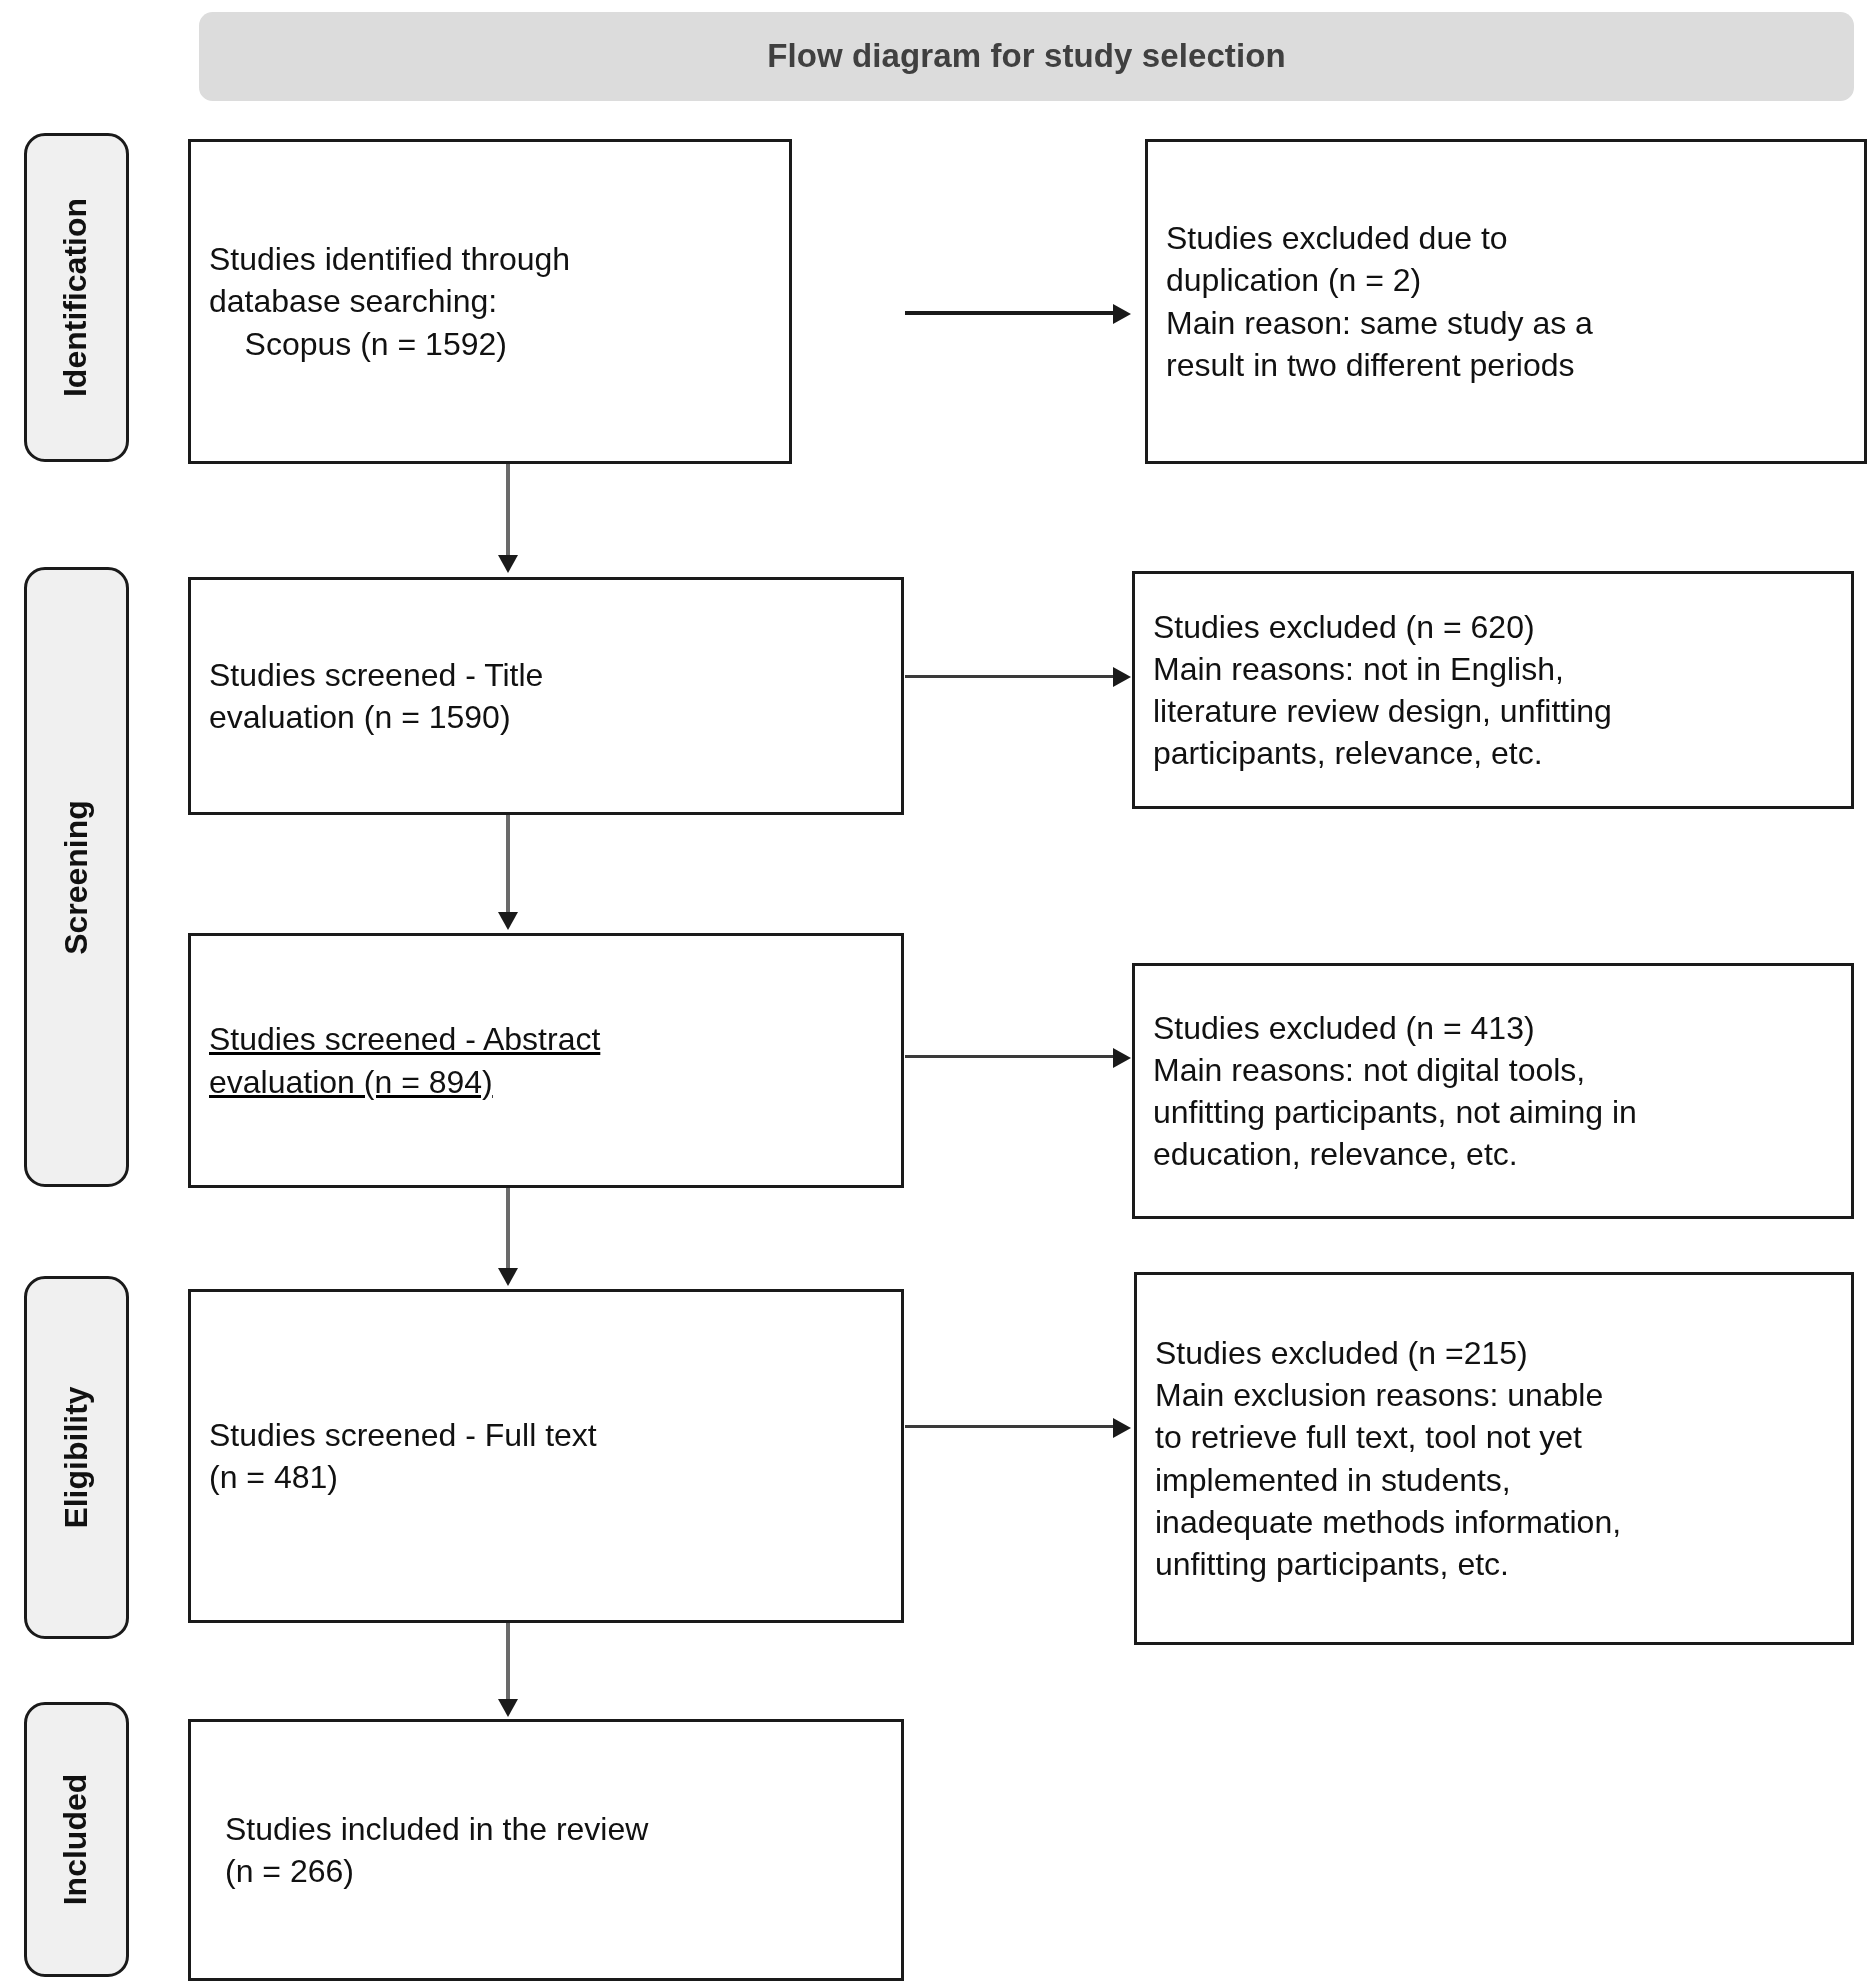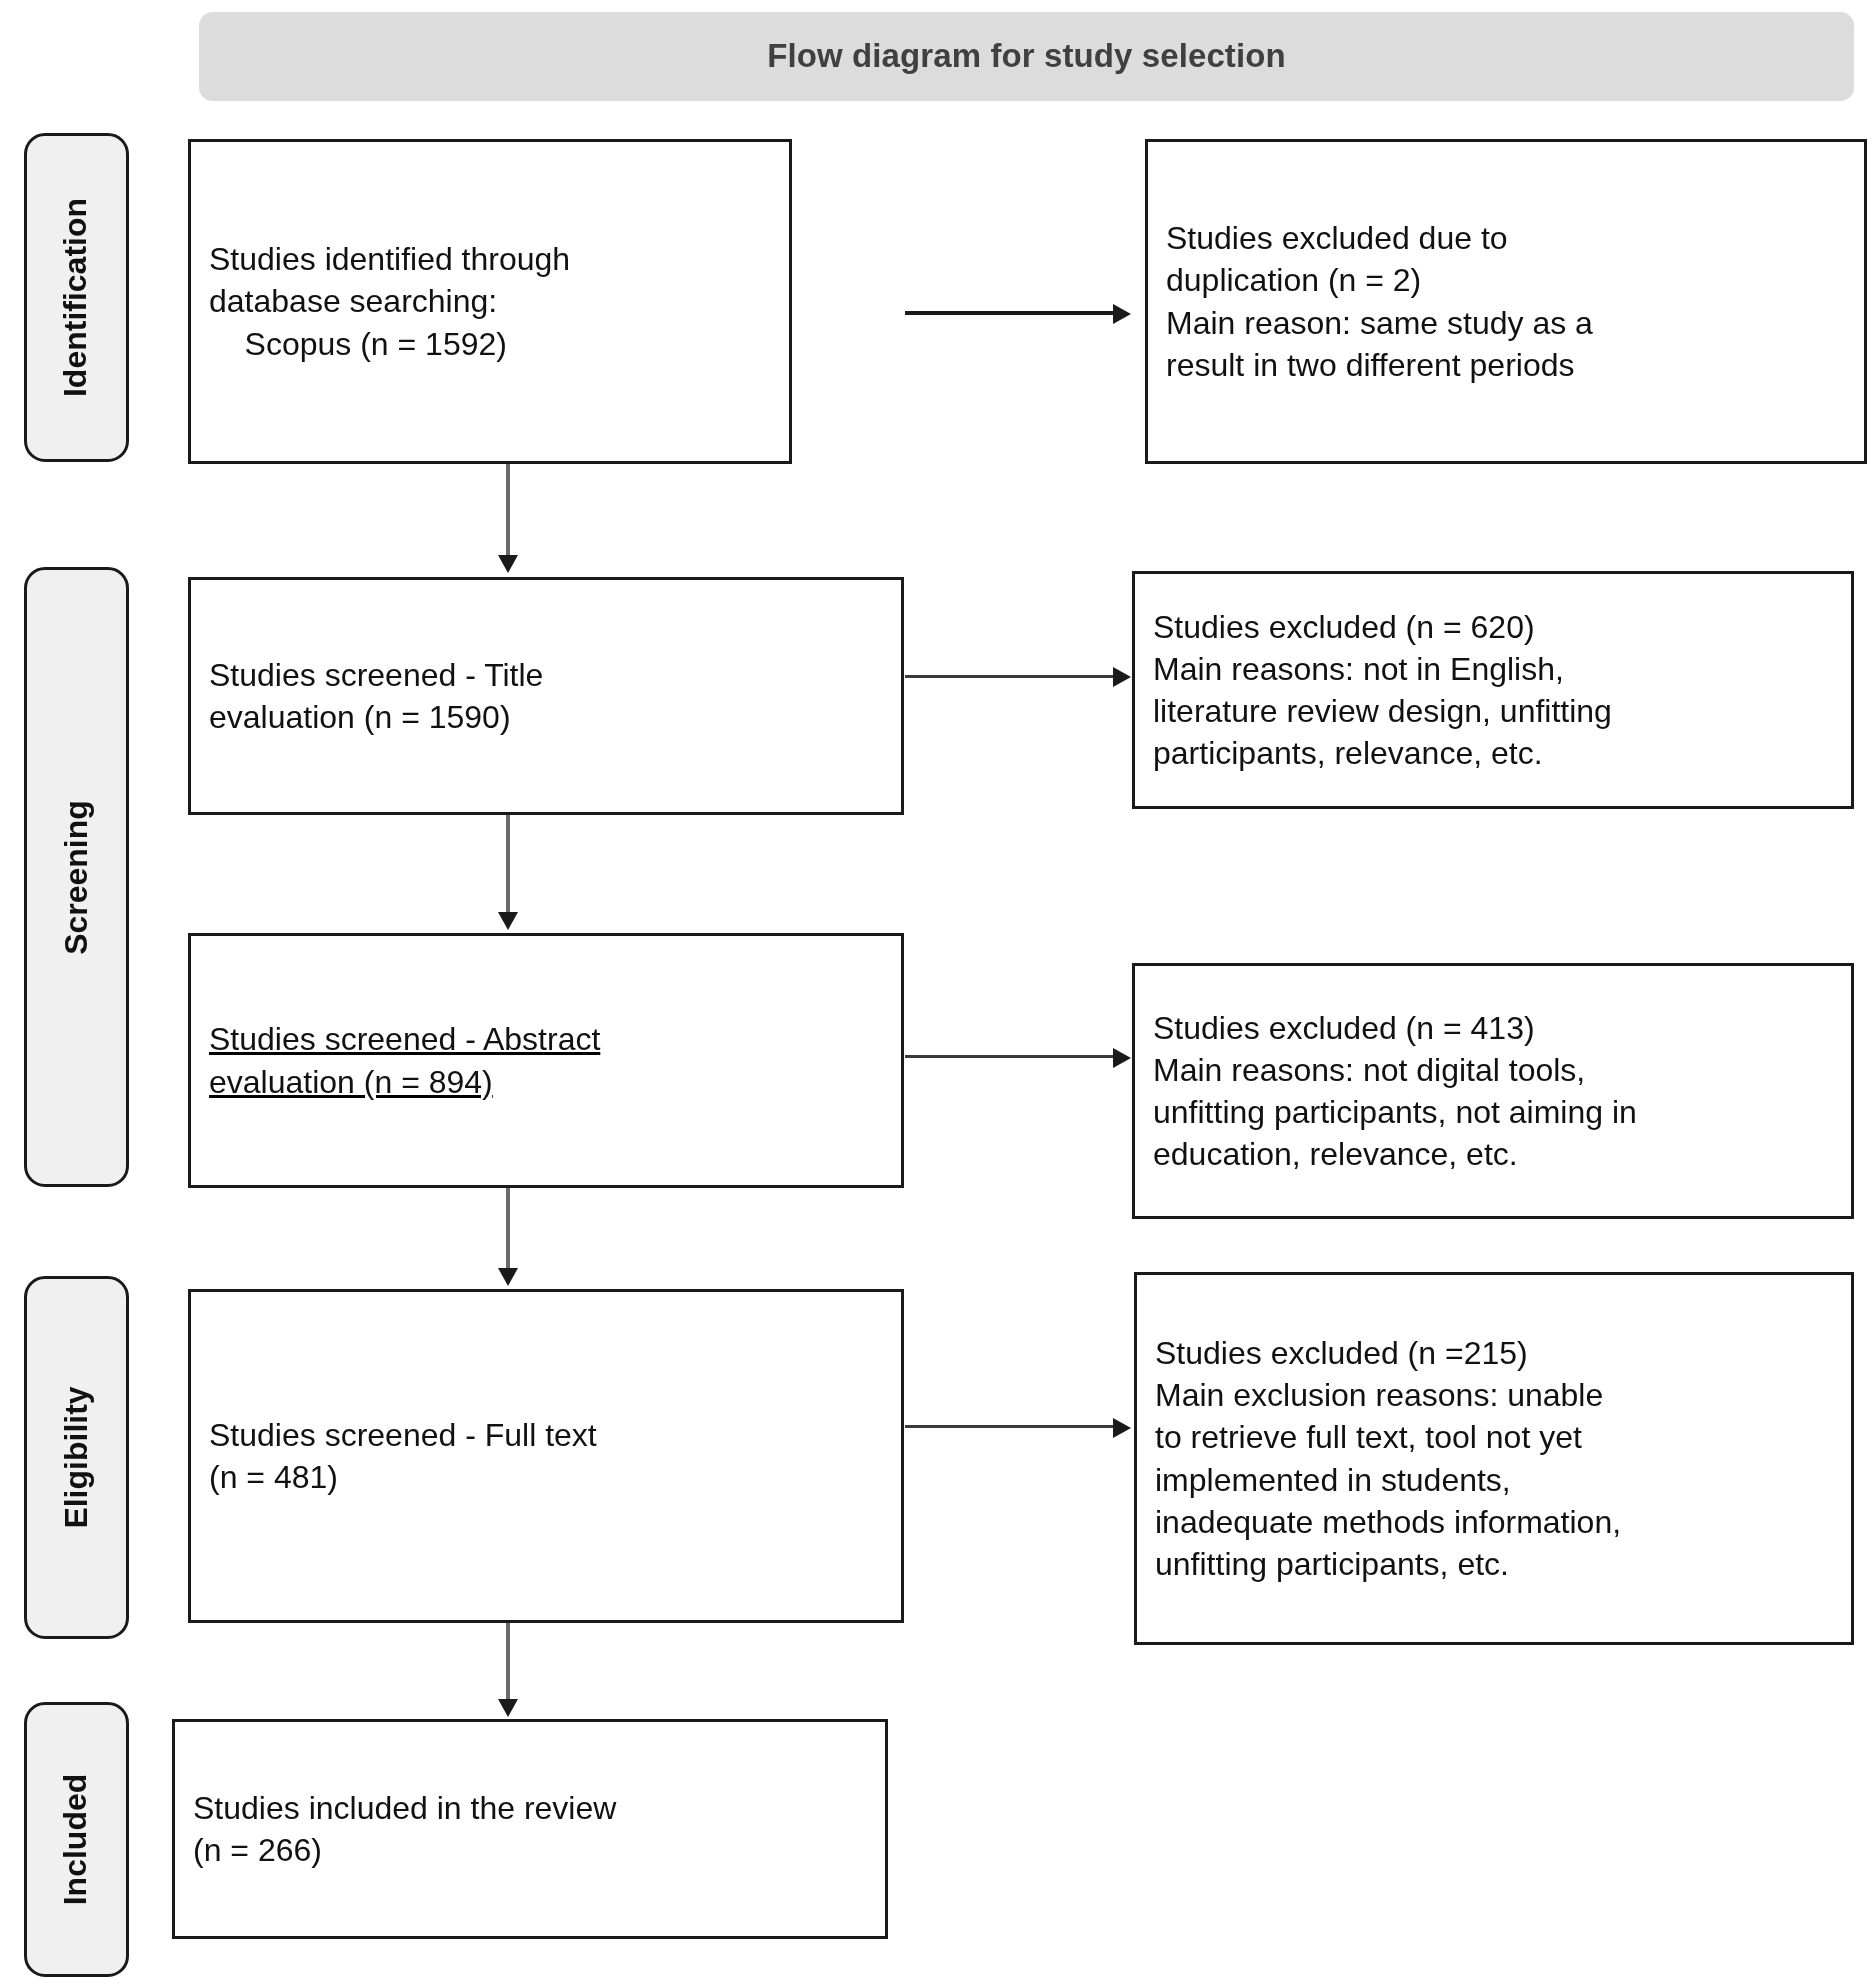--- a/index.html
+++ b/index.html
@@ -97,21 +97,21 @@
   <div class="box" style="left:188px;top:933px;width:716px;height:255px;text-decoration:underline;">
     <span class="txt">Studies screened - Abstract
 evaluation (n = 894)</span>
   </div>
 
   <div class="box" style="left:188px;top:1289px;width:716px;height:334px;">
     <span class="txt">Studies screened - Full text
 (n = 481)</span>
   </div>
 
-  <div class="box" style="left:172px;top:1719px;width:716px;height:220px;">
+  <div class="box" style="left:188px;top:1719px;width:716px;height:262px;padding-left:16px;">
     <span class="txt">Studies included in the review
 (n = 266)</span>
   </div>
 
   <div class="box" style="left:1132px;top:139px;width:722px;height:325px;margin-left:13px;">
     <span class="txt">Studies excluded due to
 duplication (n = 2)
 Main reason: same study as a
 result in two different periods</span>
   </div>

